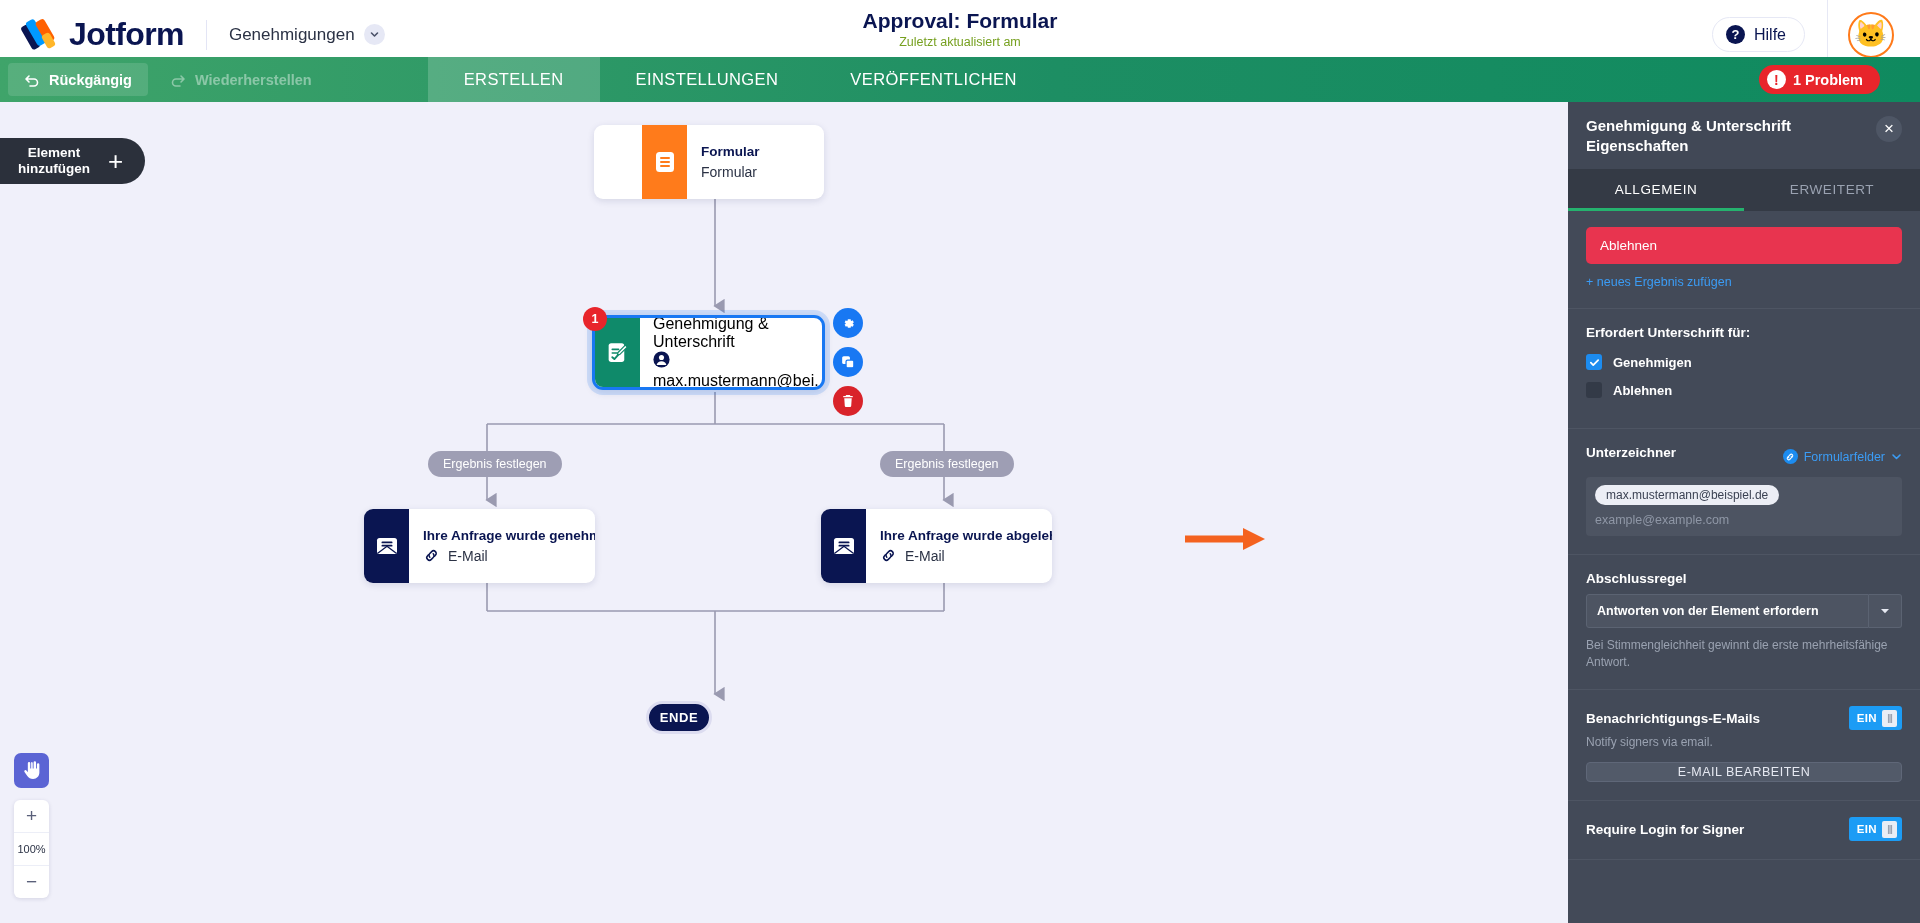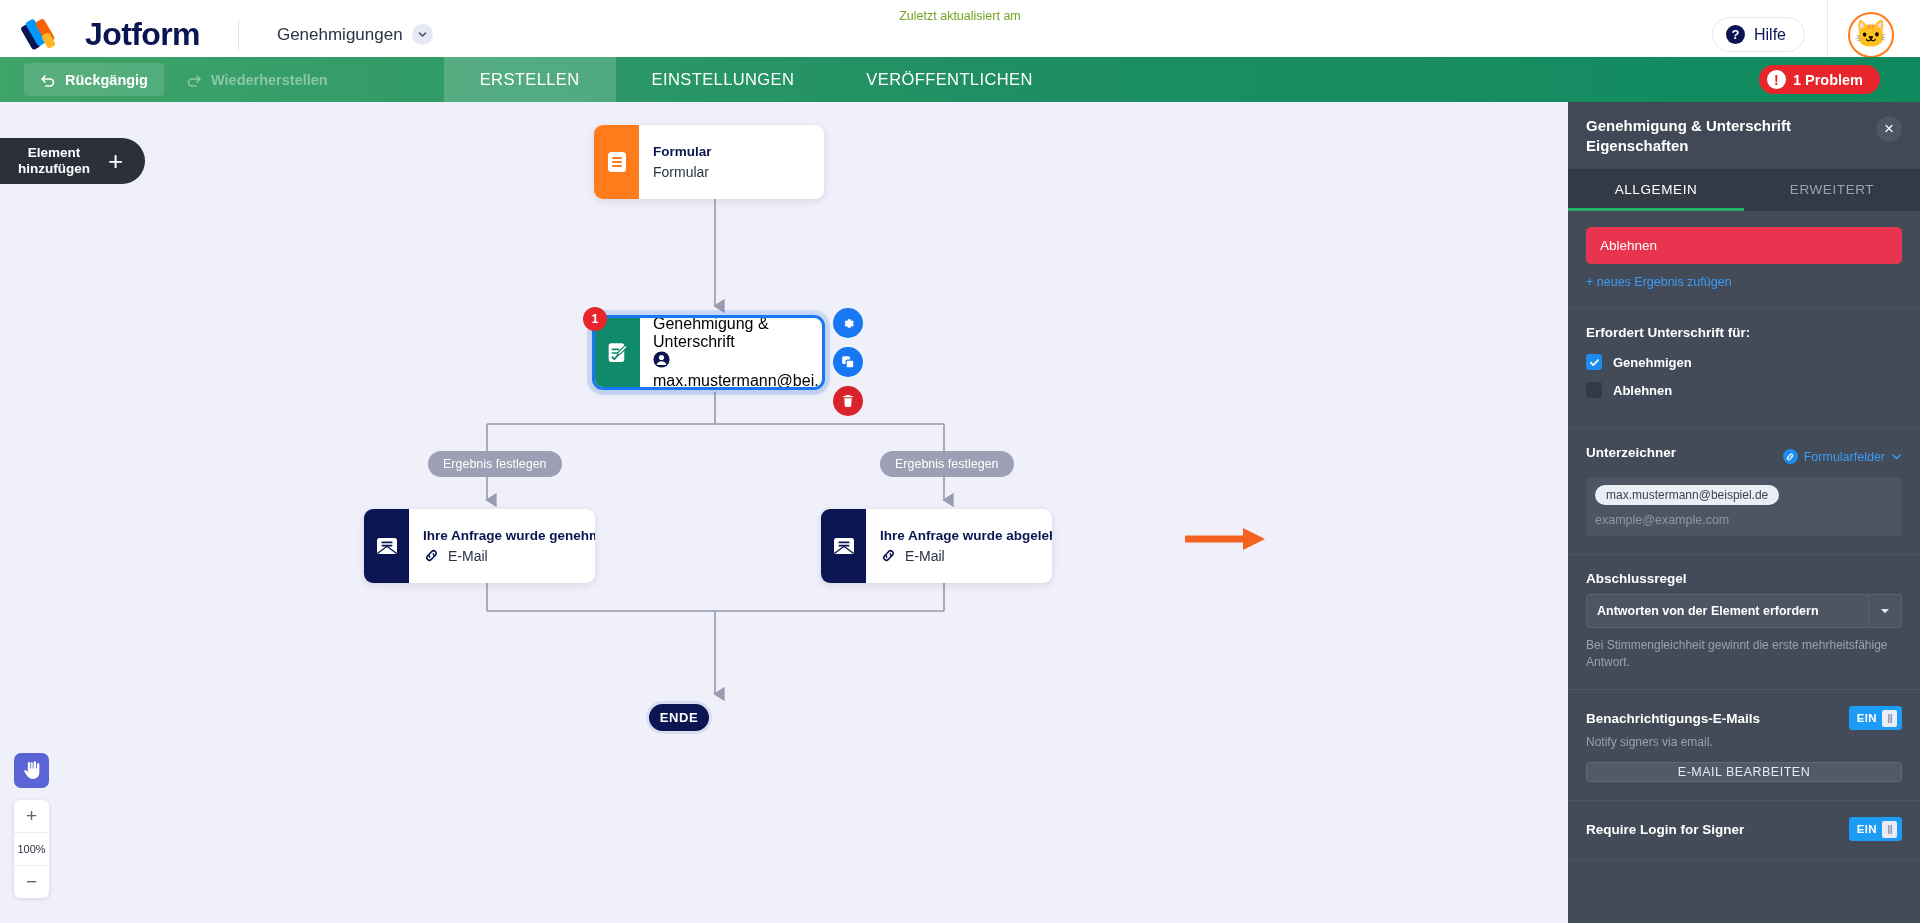--- a/index.html
+++ b/index.html
@@ -9,21 +9,21 @@
     background: #f0f0fa;
     overflow: hidden;
   }
   #app { position: relative; width: 1920px; height: 923px; }
 
   
   .topbar {
     position: absolute; top: 0; left: 0; width: 1920px; height: 69px;
     background: #fff; display: flex; align-items: center;
   }
-  .brand-wrap { display: flex; align-items: center; padding-left: 22px; gap: 16px; }
+  .brand-wrap { display: flex; align-items: center; padding-left: 22px; gap: 0; }
   .logo-mark { width: 38px; height: 38px; position: relative; margin-right: 9px; }
   .logo-mark i { position: absolute; display: block; border-radius: 3px; }
   .lm1 { width: 9px; height: 26px; background: #0a1551; left: 4px; top: 8px;
          transform: rotate(-30deg); border-radius: 4px; }
   .lm2 { width: 10px; height: 27px; background: #0099ff; left: 9px; top: 3px;
          transform: rotate(-30deg); border-radius: 4px; }
   .lm3 { width: 10px; height: 24px; background: #ff6100; left: 18px; top: 3px;
          transform: rotate(-30deg); border-radius: 4px; }
   .lm4 { width: 9px; height: 15px; background: #ffb629; left: 22px; top: 17px;
          transform: rotate(-30deg); border-radius: 4px; }
@@ -66,21 +66,21 @@
     display: flex; align-items: center; justify-content: center;
     font-size: 27px; line-height: 1; overflow: hidden;
   }
 
   
   .greenbar {
     position: absolute; top: 57px; left: 0; width: 1920px; height: 45px;
     background: linear-gradient(90deg, #3fa46a 0%, #1d8e63 55%, #0f8a5f 100%);
     display: flex; align-items: stretch;
   }
-  .undo-group { display: flex; align-items: center; gap: 0; padding-left: 24px; }
+  .undo-group { display: flex; align-items: center; gap: 0; padding-left: 8px; }
   .undo-btn, .redo-btn {
     display: flex; align-items: center; gap: 9px;
     padding: 0 16px; height: 45px; cursor: pointer; font-size: 14.5px;
   }
   .undo-btn { background: rgba(255,255,255,0.13); color: #fff; font-weight: bold;
               border-radius: 4px; height: 33px; margin-right: 6px; }
   .redo-btn { color: rgba(255,255,255,0.42); font-weight: bold; height: 33px; }
   .tabs { display: flex; align-items: stretch; margin-left: 100px; }
   .tab {
     display: flex; align-items: center; justify-content: center;
@@ -141,21 +141,21 @@
     width: 45px; display: flex; align-items: center; justify-content: center;
     flex: 0 0 45px;
   }
   .node .nbody { padding: 13px 16px 13px 14px; display: flex;
                  flex-direction: column; justify-content: center; }
   .node .ntitle { font-size: 13.5px; font-weight: bold; color: #0a1551;
                   line-height: 19px; white-space: nowrap; }
   .node .nsub { font-size: 14px; color: #2b3245; line-height: 22px;
                 display: flex; align-items: center; gap: 8px; white-space: nowrap; }
 
-  #node-form { left: 594px; top: 23px; width: 230px; height: 74px; }
+  #node-form { left: 594px; top: 23px; width: 230px; height: 74px; padding-left: 48px; }
   #node-form .nicon { background: #ff7b1b; }
 
   .sel-wrap {
     position: absolute; left: 592px; top: 213px; width: 233px; height: 75px;
     border: 3px solid #1878f3; border-radius: 11px; background: #fff;
     box-shadow: 0 0 0 5px rgba(24,120,243,0.16), 0 2px 8px rgba(30,35,90,0.14);
     display: flex; overflow: hidden;
   }
   .sel-wrap .nicon { width: 45px; flex: 0 0 45px; background: #0f8a6a;
                      display: flex; align-items: center; justify-content: center; }
@@ -303,20 +303,21 @@
         <span class="ws-label">Genehmigungen</span>
         <span class="chev-circle">
           <svg width="11" height="11" viewBox="0 0 11 11">
               <path d="M2.5 4 L5.5 7 L8.5 4" stroke="#4a5168" stroke-width="1.6" fill="none" stroke-linecap="round" stroke-linejoin="round"></path>
             </svg>
         </span>
       </div>
     </div>
 
     <div class="title-block">
+      <div class="title-main">Approval: Formular</div>
       <div class="title-sub">Zuletzt aktualisiert am</div>
     </div>
 
     <div class="topbar-right">
       <div class="help-btn">
         <span class="help-q">?</span>
         <span class="lbl">Hilfe</span>
       </div>
       <div class="top-div"></div>
       <div class="avatar">

